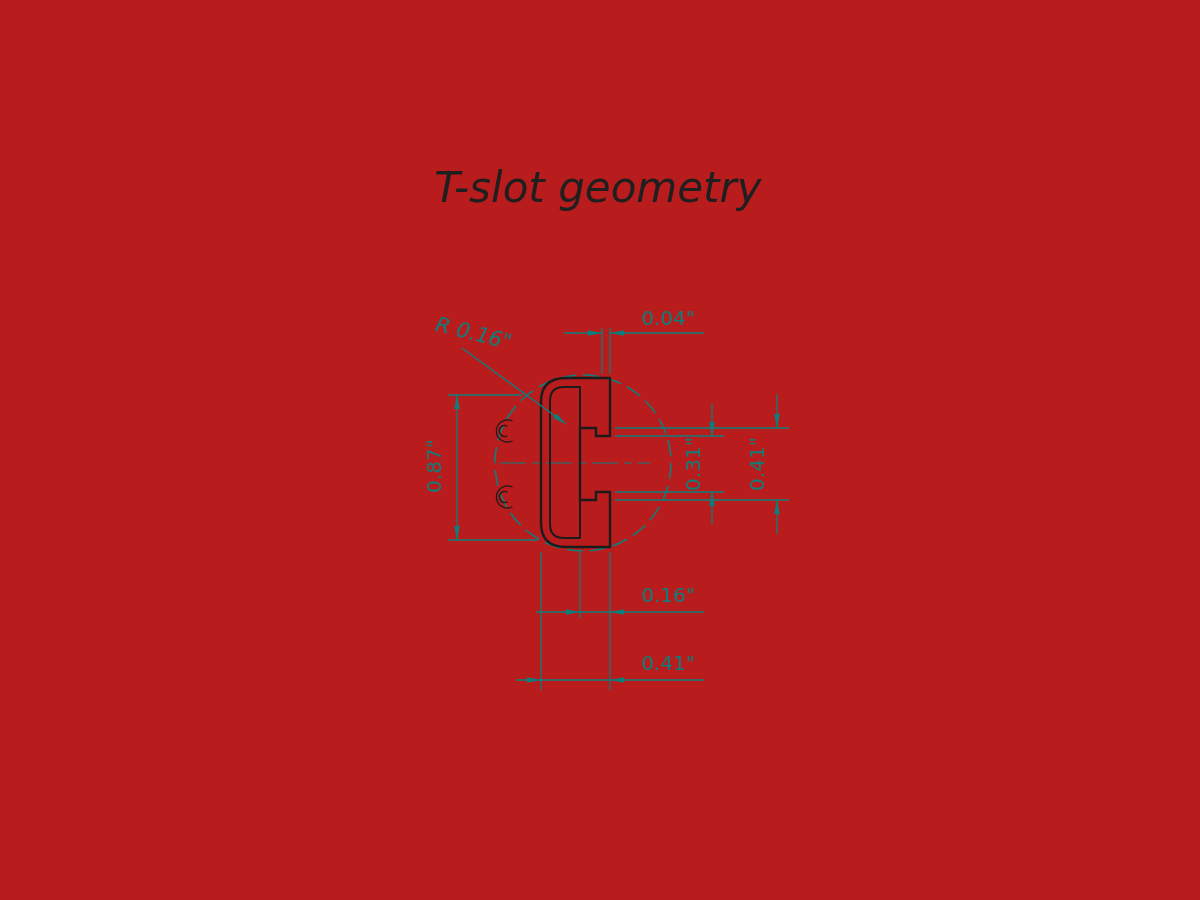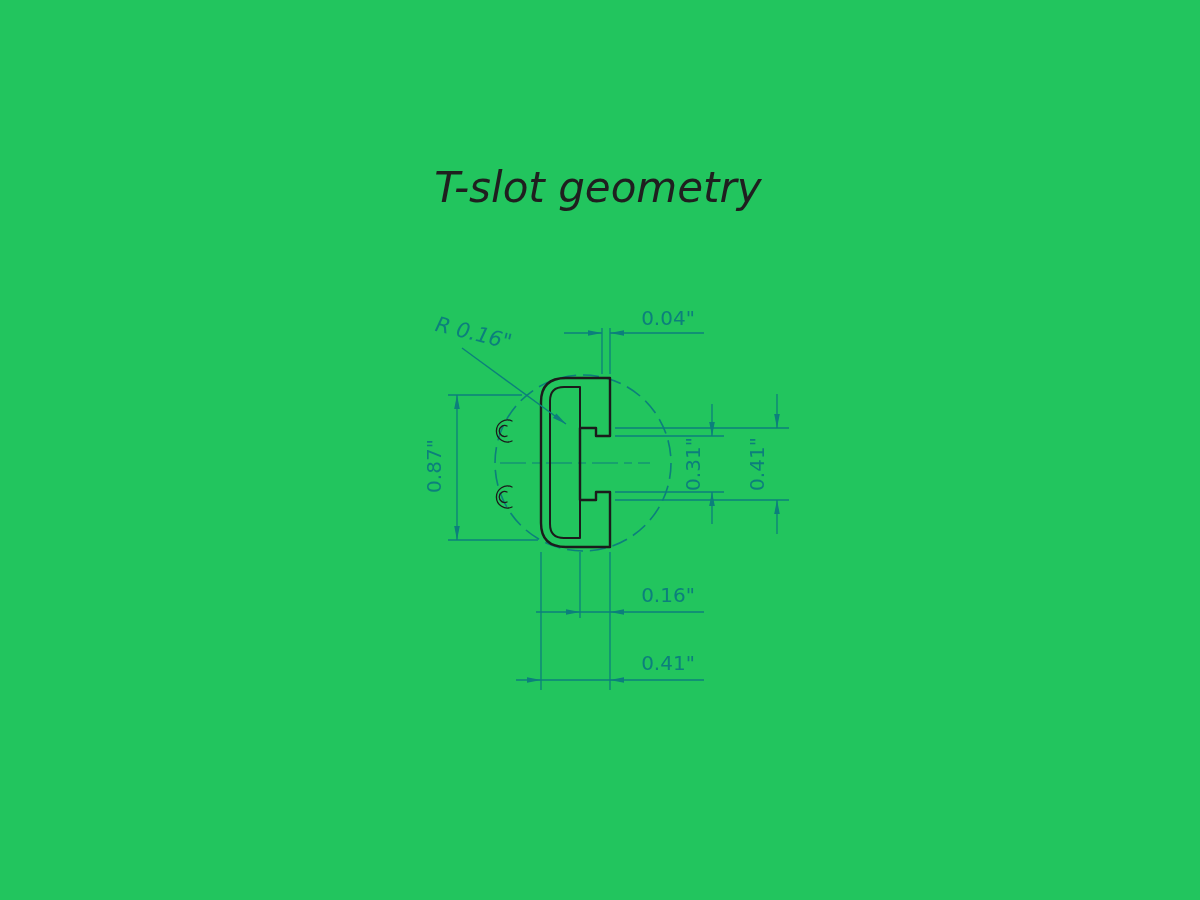--- a/index.html
+++ b/index.html
@@ -1,16 +1,16 @@
 <!DOCTYPE html>
 <html><head>
 <meta charset="utf-8">
 <style>
   html,body{margin:0;padding:0;background:#ffffff;}
-  .canvas{position:relative;width:1200px;height:900px;background:#22c55e;overflow:hidden;}
+  .canvas{position:relative;width:1200px;height:900px;background:#b91c1c;overflow:hidden;}
   svg{display:block;}
   .title-text{
     font-family:"DejaVu Sans","Liberation Sans",sans-serif;
     font-style:italic;
     font-size:42px;
     fill:#1f1f1f;
   }
   .dim{stroke:#0c7f7c;stroke-width:1.3;fill:none;}
   .dim-arrow{fill:#0c7f7c;stroke:none;}
   .dim-text{

